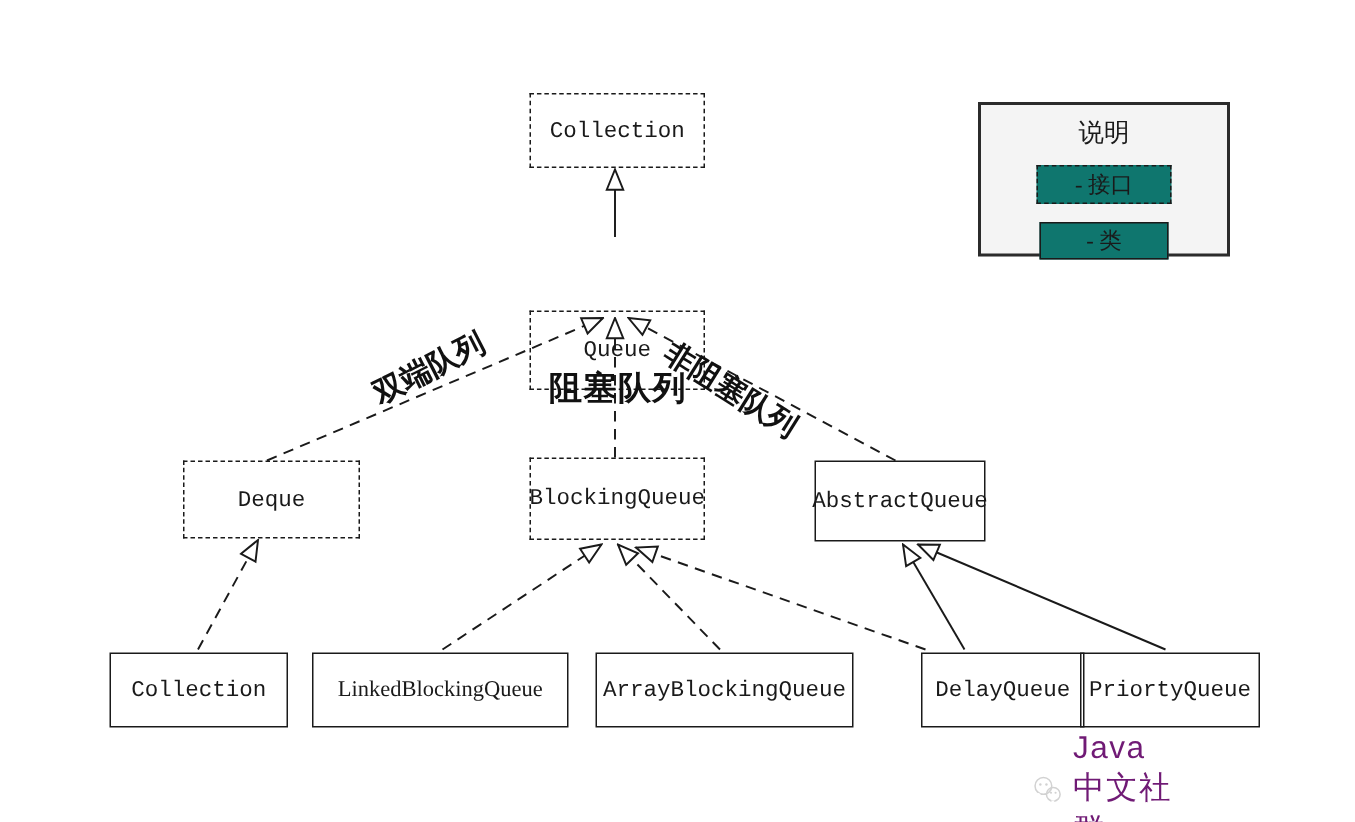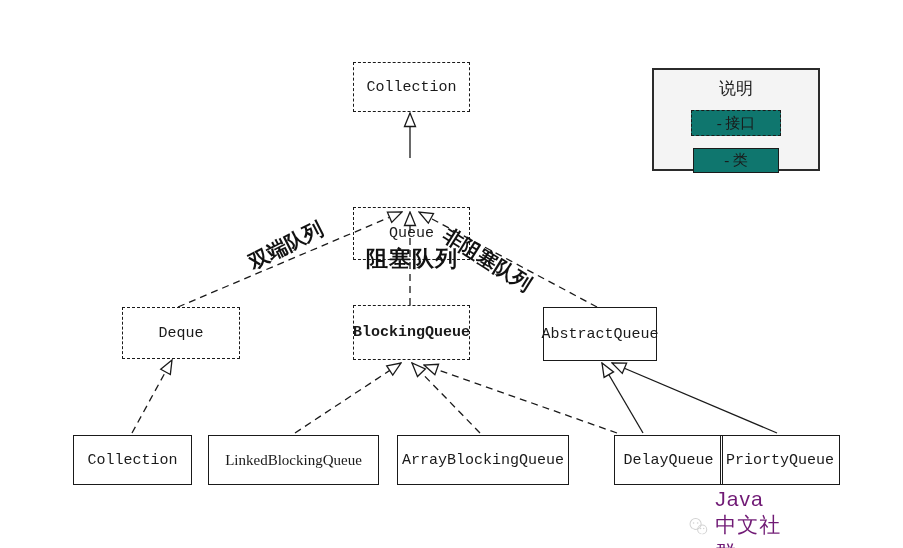--- a/index.html
+++ b/index.html
@@ -8,21 +8,21 @@
   #stage{position:absolute;left:0;top:0;width:713px;height:548px;}
   #edges{position:absolute;left:0;top:0;z-index:0;}
   .box{position:absolute;z-index:2;display:flex;align-items:center;justify-content:center;
        border:1.4px dashed #1a1a1a;color:#1a1a1a;background:transparent;
        font-family:"Liberation Mono","DejaVu Sans Mono",monospace;font-size:15px;white-space:nowrap;}
   .box.solid{border-style:solid;border-width:1.4px;}
   
   #n-collection{left:353px;top:62px;width:115px;height:48px;}
   #n-queue{left:353px;top:162px;width:115px;height:51px;margin-top:45px;}
   #n-deque{left:122px;top:307px;width:116px;height:50px;}
-  #n-blockingqueue{left:353px;top:305px;width:115px;height:53px;font-weight:bold;}
+  #n-blockingqueue{left:353px;top:305px;width:115px;height:53px;}
   #n-abstractqueue{left:543px;top:307px;width:112px;height:52px;}
   #n-linkedlist{left:73px;top:435px;width:117px;height:48px;}
   #n-linkedblockingqueue{left:208px;top:435px;width:169px;height:48px;font-family:Liberation Serif, serif;}
   #n-arrayblockingqueue{left:397px;top:435px;width:170px;height:48px;align-items:center;}
   #n-delayqueue{left:614px;top:435px;width:107px;height:48px;}
   #n-priortyqueue{left:720px;top:435px;width:118px;height:48px;}
   
   .edge-label{position:absolute;z-index:3;color:#111;white-space:nowrap;
       font-family:"Liberation Serif","DejaVu Serif",serif;font-weight:bold;}
   #lbl-deque{left:246px;top:232px;font-size:20px;transform:rotate(-27deg);}

